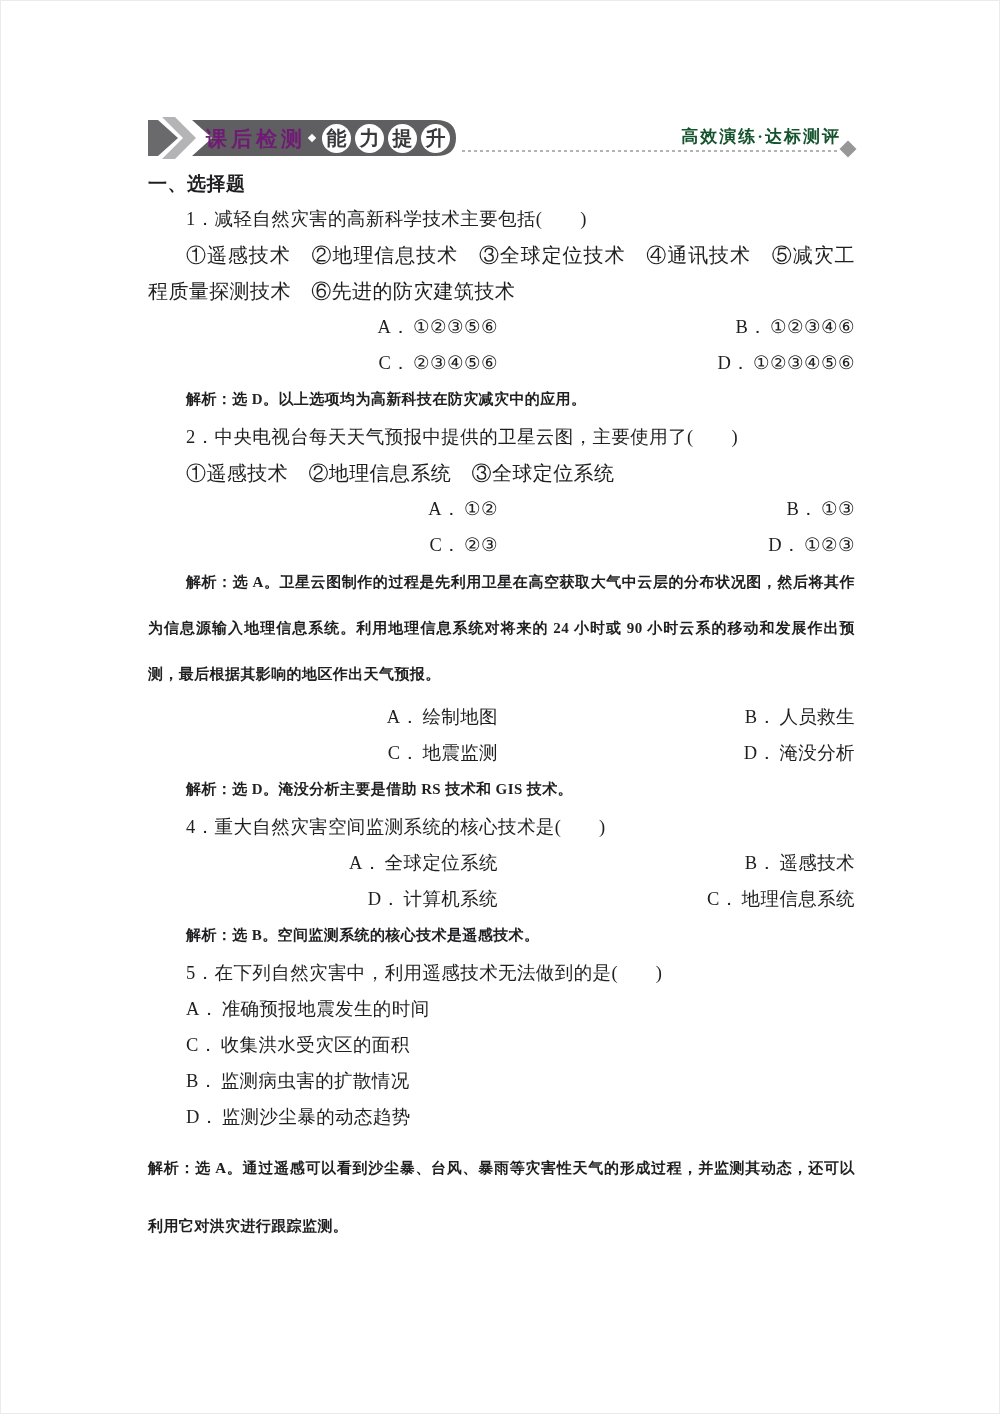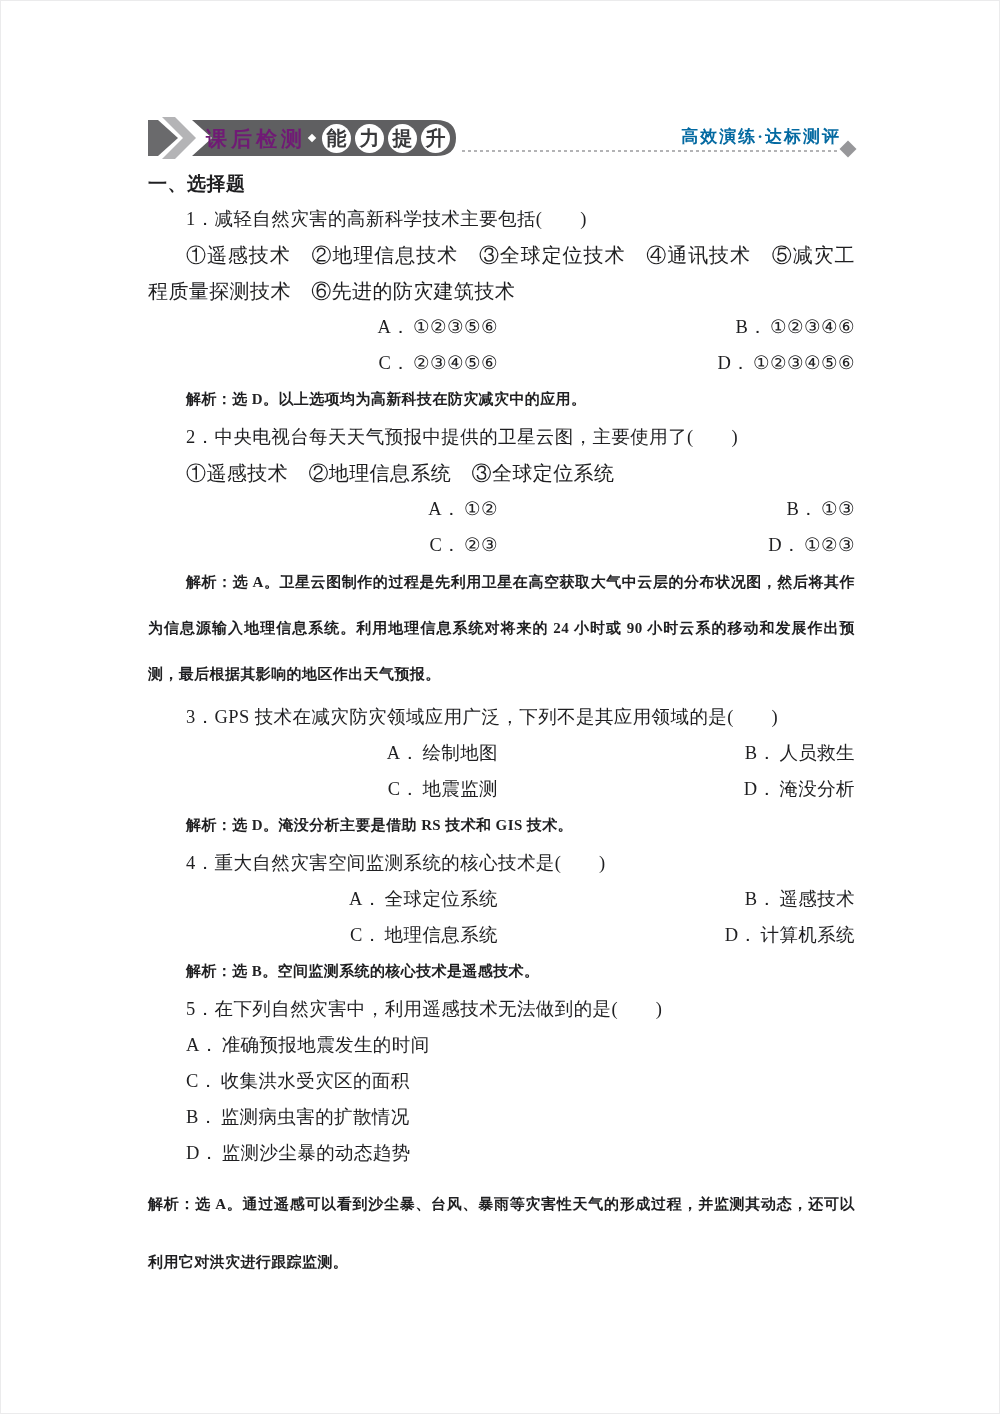--- a/index.html
+++ b/index.html
@@ -54,21 +54,21 @@
   }
   .dotted-line{
     position:absolute;left:314px;right:16px;top:33px;height:2px;
     background:repeating-linear-gradient(90deg,#b3b3b5 0 3px,transparent 3px 6px);
   }
   .header-right-title{
     position:absolute;right:14px;top:8px;
     font-family:Liberation Serif, serif;
     font-size:17px;font-weight:700;
     letter-spacing:2px;
-    color:#0369a1;
+    color:#14532d;
     white-space:nowrap;
   }
   .header-diamond{
     position:absolute;right:1px;top:26px;
     width:12px;height:12px;background:#97979a;
     transform:rotate(45deg);
   }
   
   .section-title{
     margin:8px 0 0 0;
@@ -175,37 +175,36 @@
       <div class="opts2">
         <div class="opt"><span class="opt-label">A．</span><span>①②</span></div>
         <div class="opt"><span class="opt-label">B．</span><span>①③</span></div>
         <div class="opt"><span class="opt-label">C．</span><span>②③</span></div>
         <div class="opt"><span class="opt-label">D．</span><span>①②③</span></div>
       </div>
       <p class="exp exp--multi">解析：选 A。卫星云图制作的过程是先利用卫星在高空获取大气中云层的分布状况图，然后将其作为信息源输入地理信息系统。利用地理信息系统对将来的 24 小时或 90 小时云系的移动和发展作出预测，最后根据其影响的地区作出天气预报。</p>
     </section>
 
     <section class="q">
-      <p class="stem">3．GPS 技术在减灾防灾领域应用广泛，下列不是其应用领域的是(　　)</p>
       <div class="opts2">
         <div class="opt"><span class="opt-label">A．</span><span>绘制地图</span></div>
         <div class="opt"><span class="opt-label">B．</span><span>人员救生</span></div>
         <div class="opt"><span class="opt-label">C．</span><span>地震监测</span></div>
         <div class="opt"><span class="opt-label">D．</span><span>淹没分析</span></div>
       </div>
       <p class="exp">解析：选 D。淹没分析主要是借助 RS 技术和 GIS 技术。</p>
     </section>
 
     <section class="q">
       <p class="stem">4．重大自然灾害空间监测系统的核心技术是(　　)</p>
       <div class="opts2">
         <div class="opt"><span class="opt-label">A．</span><span>全球定位系统</span></div>
         <div class="opt"><span class="opt-label">B．</span><span>遥感技术</span></div>
+        <div class="opt"><span class="opt-label">D．</span><span>计算机系统</span></div>
         <div class="opt"><span class="opt-label">C．</span><span>地理信息系统</span></div>
-        <div class="opt"><span class="opt-label">D．</span><span>计算机系统</span></div>
       </div>
       <p class="exp">解析：选 B。空间监测系统的核心技术是遥感技术。</p>
     </section>
 
     <section class="q">
       <p class="stem">5．在下列自然灾害中，利用遥感技术无法做到的是(　　)</p>
       <div class="opts1">
         <div class="opt"><span class="opt-label">A．</span><span>准确预报地震发生的时间</span></div>
         <div class="opt"><span class="opt-label">C．</span><span>收集洪水受灾区的面积</span></div>
         <div class="opt"><span class="opt-label">B．</span><span>监测病虫害的扩散情况</span></div>

